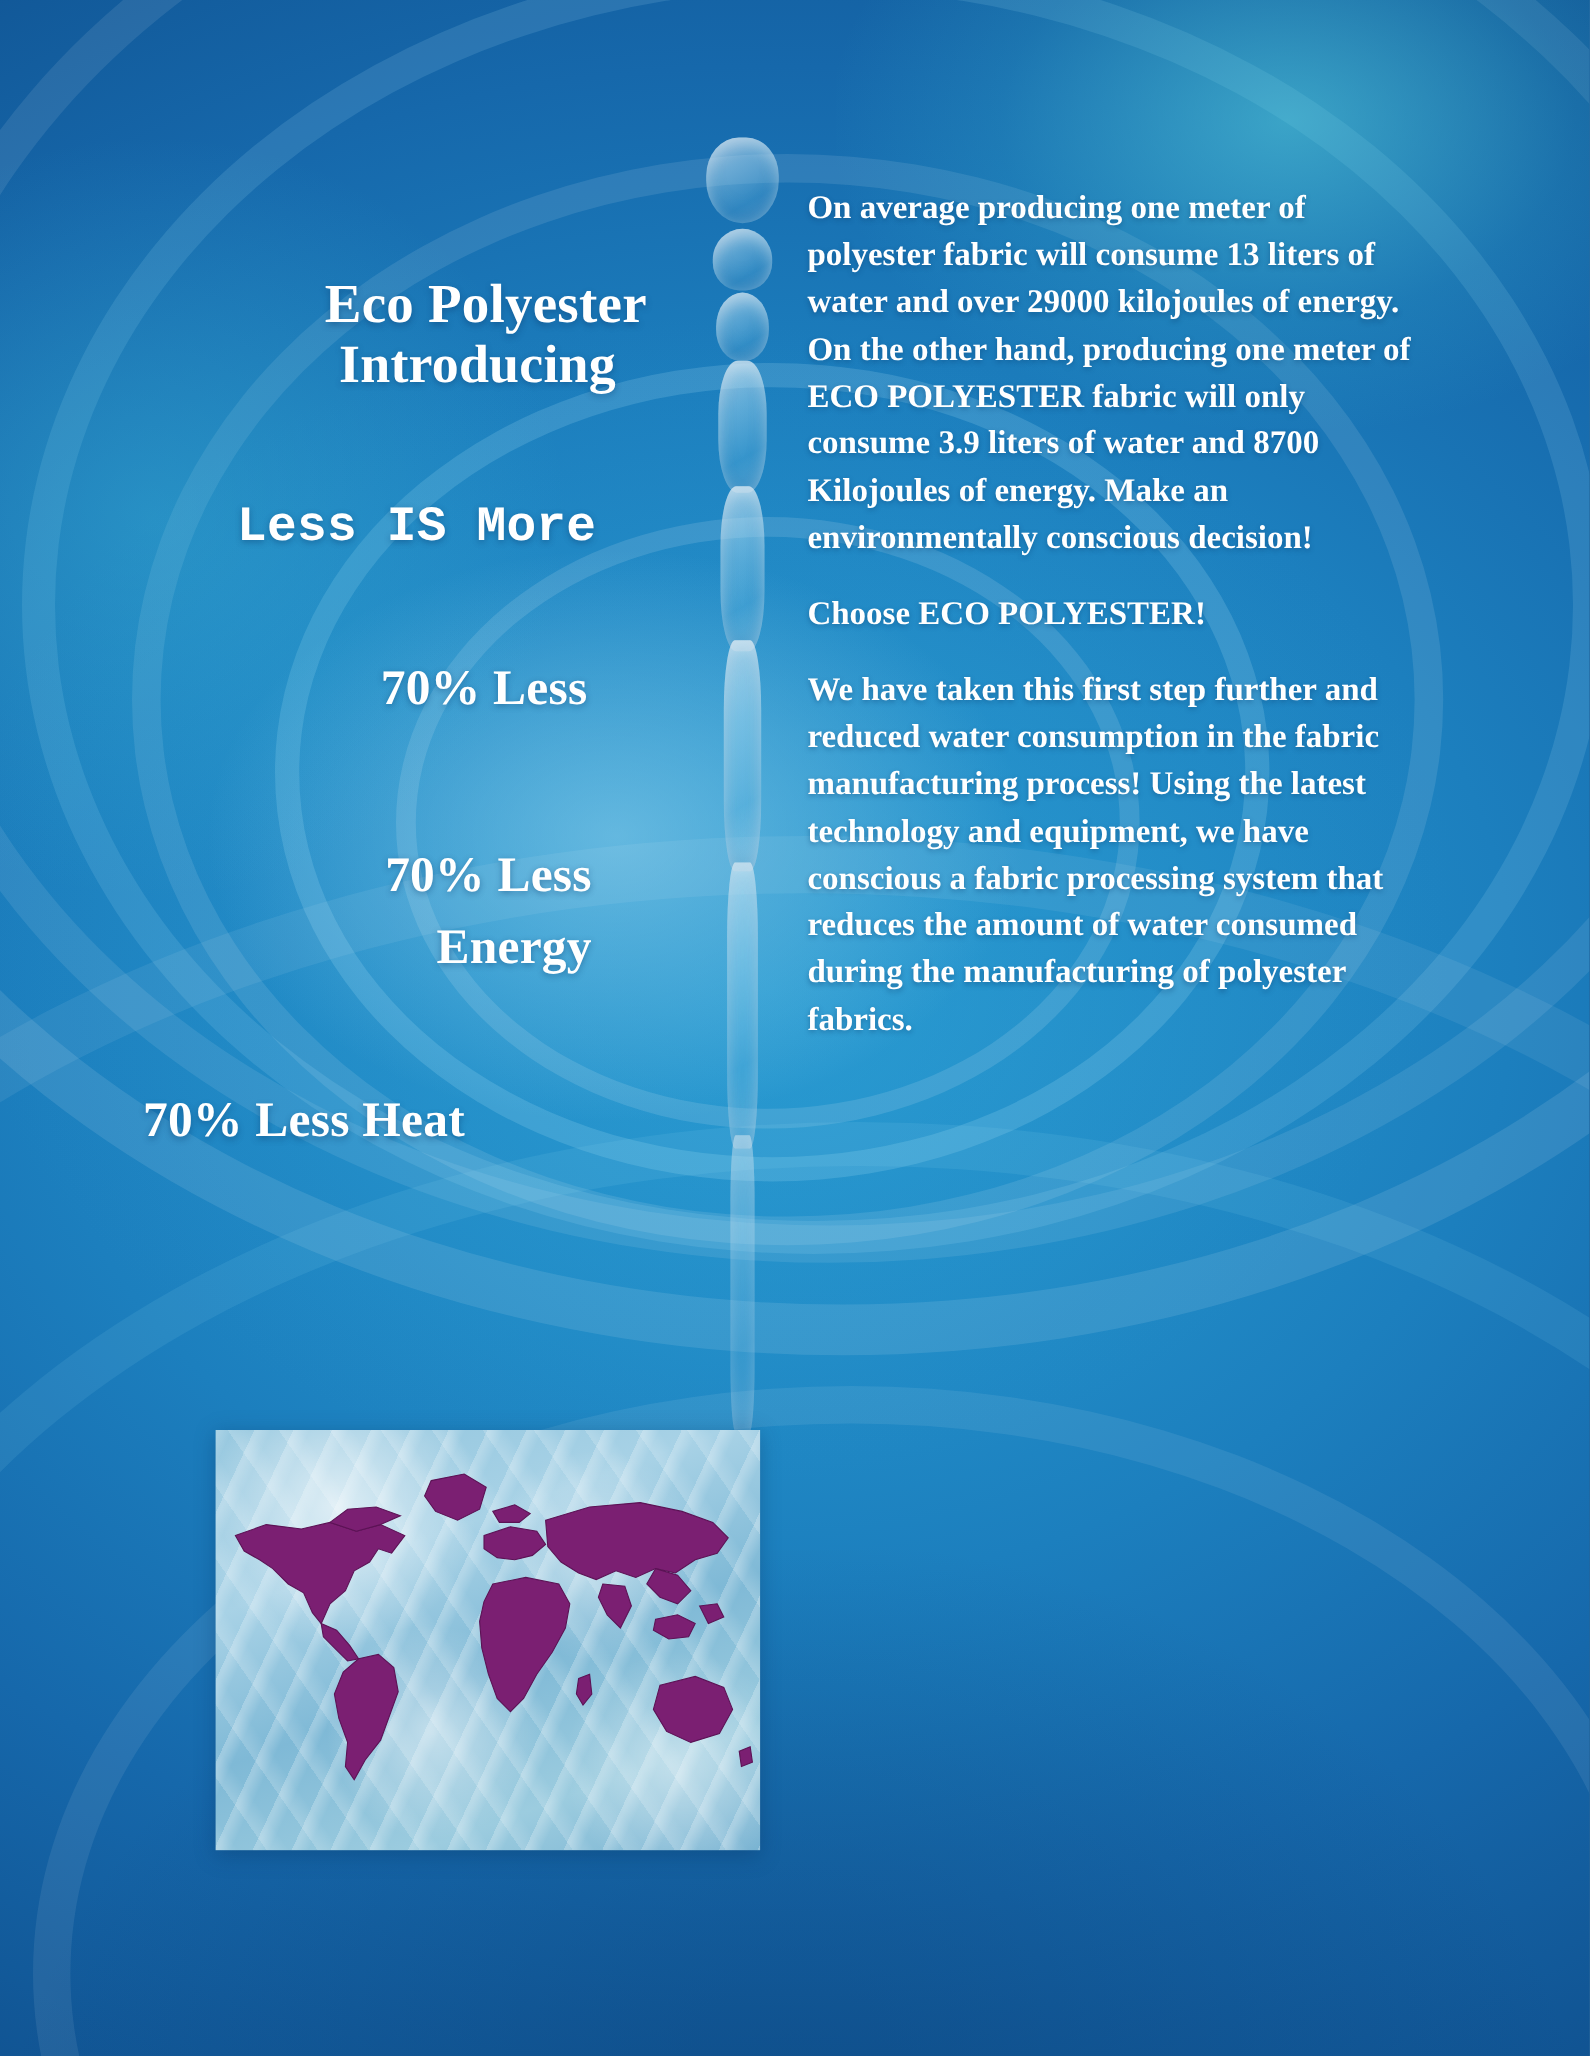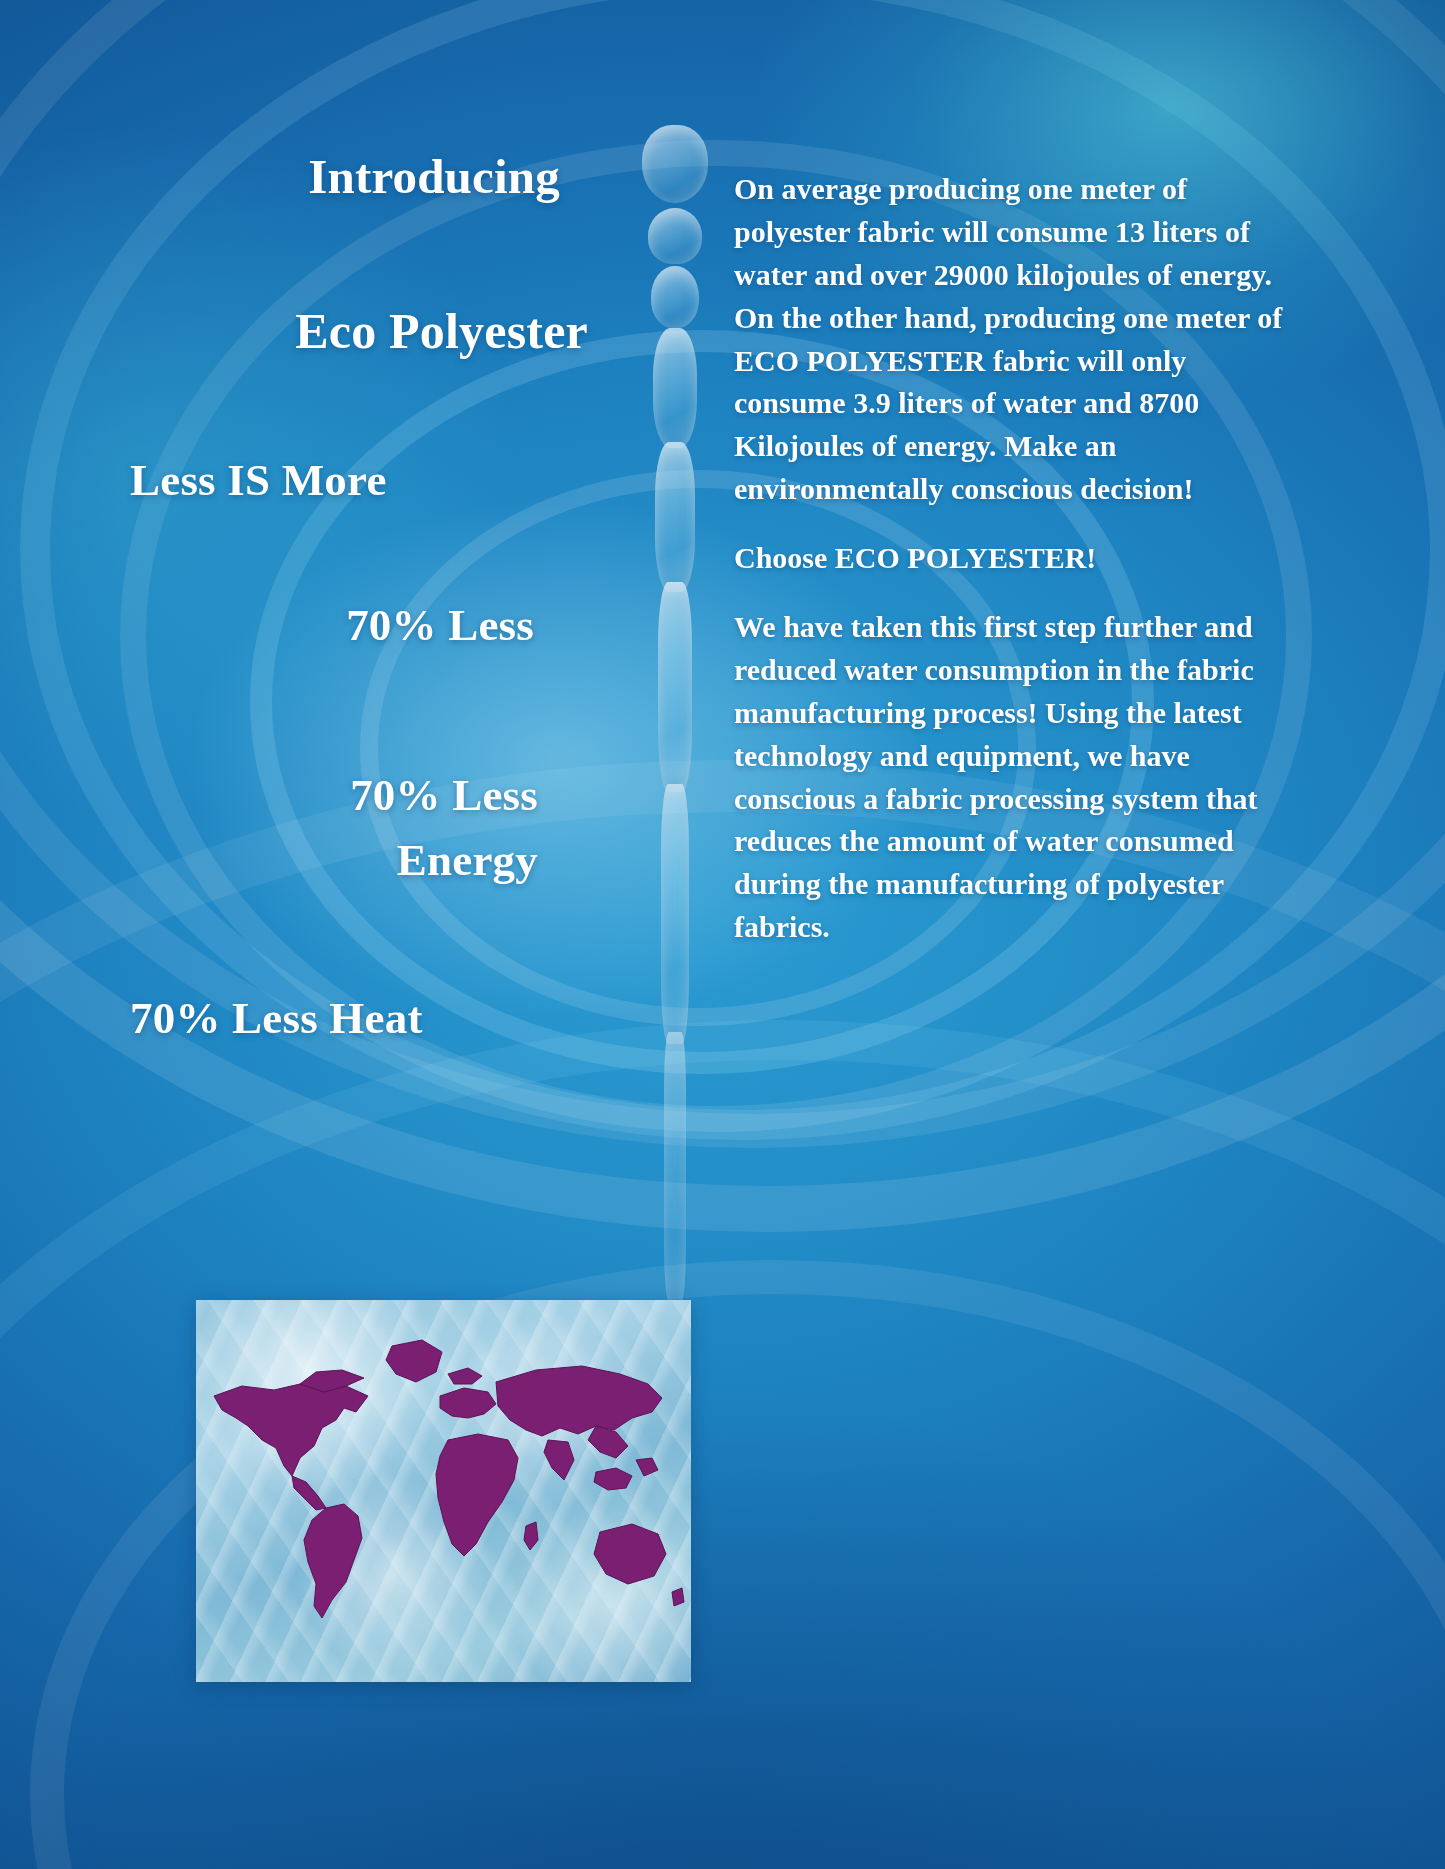--- a/index.html
+++ b/index.html
@@ -98,21 +98,21 @@
   }
   .heading {
     color: #ffffff;
     font-weight: bold;
     line-height: 1.12;
     text-shadow: 0 2px 6px rgba(10,60,110,0.45);
     letter-spacing: 0.2px;
   }
   .h-introducing { font-size: 49px; margin: 0 70px 0 0; text-align: right; }
   .h-eco        { font-size: 50px; margin: 98px 42px 0 0; text-align: right; }
-  .h-less       { font-size: 45px; margin: 96px 88px 0 0; text-align: left; }
+  .h-less       { font-size: 45px; margin: 96px 88px 0 0; text-align: right; font-family: Liberation Mono, monospace; }
   .h-water      { font-size: 45px; margin: 88px 96px 0 0; text-align: right; line-height: 1.45; }
   .h-energy     { font-size: 45px; margin: 104px 92px 0 0; text-align: right; line-height: 1.45; }
   .h-heat       { font-size: 45px; margin: 100px 54px 0 0; text-align: left; }
 
   
   .right-col {
     position: absolute;
     left: 734px;
     top: 168px;
     width: 560px;
@@ -174,22 +174,22 @@
     <div class="drop d1"></div>
     <div class="drop d2"></div>
     <div class="drop d3"></div>
     <div class="drop d4"></div>
     <div class="drop d5"></div>
     <div class="drop d6"></div>
     <div class="drop d7"></div>
   </div>
 
   <div class="left-col">
+    <div class="heading h-eco">Eco Polyester</div>
     <div class="heading h-introducing">Introducing</div>
-    <div class="heading h-eco">Eco Polyester</div>
     <div class="heading h-less">Less IS More</div>
     <div class="heading h-water">
       <div>70% Less</div>
     </div>
     <div class="heading h-energy">
       <div>70% Less</div>
       <div>Energy</div>
     </div>
     <div class="heading h-heat">70% Less Heat</div>
   </div>

